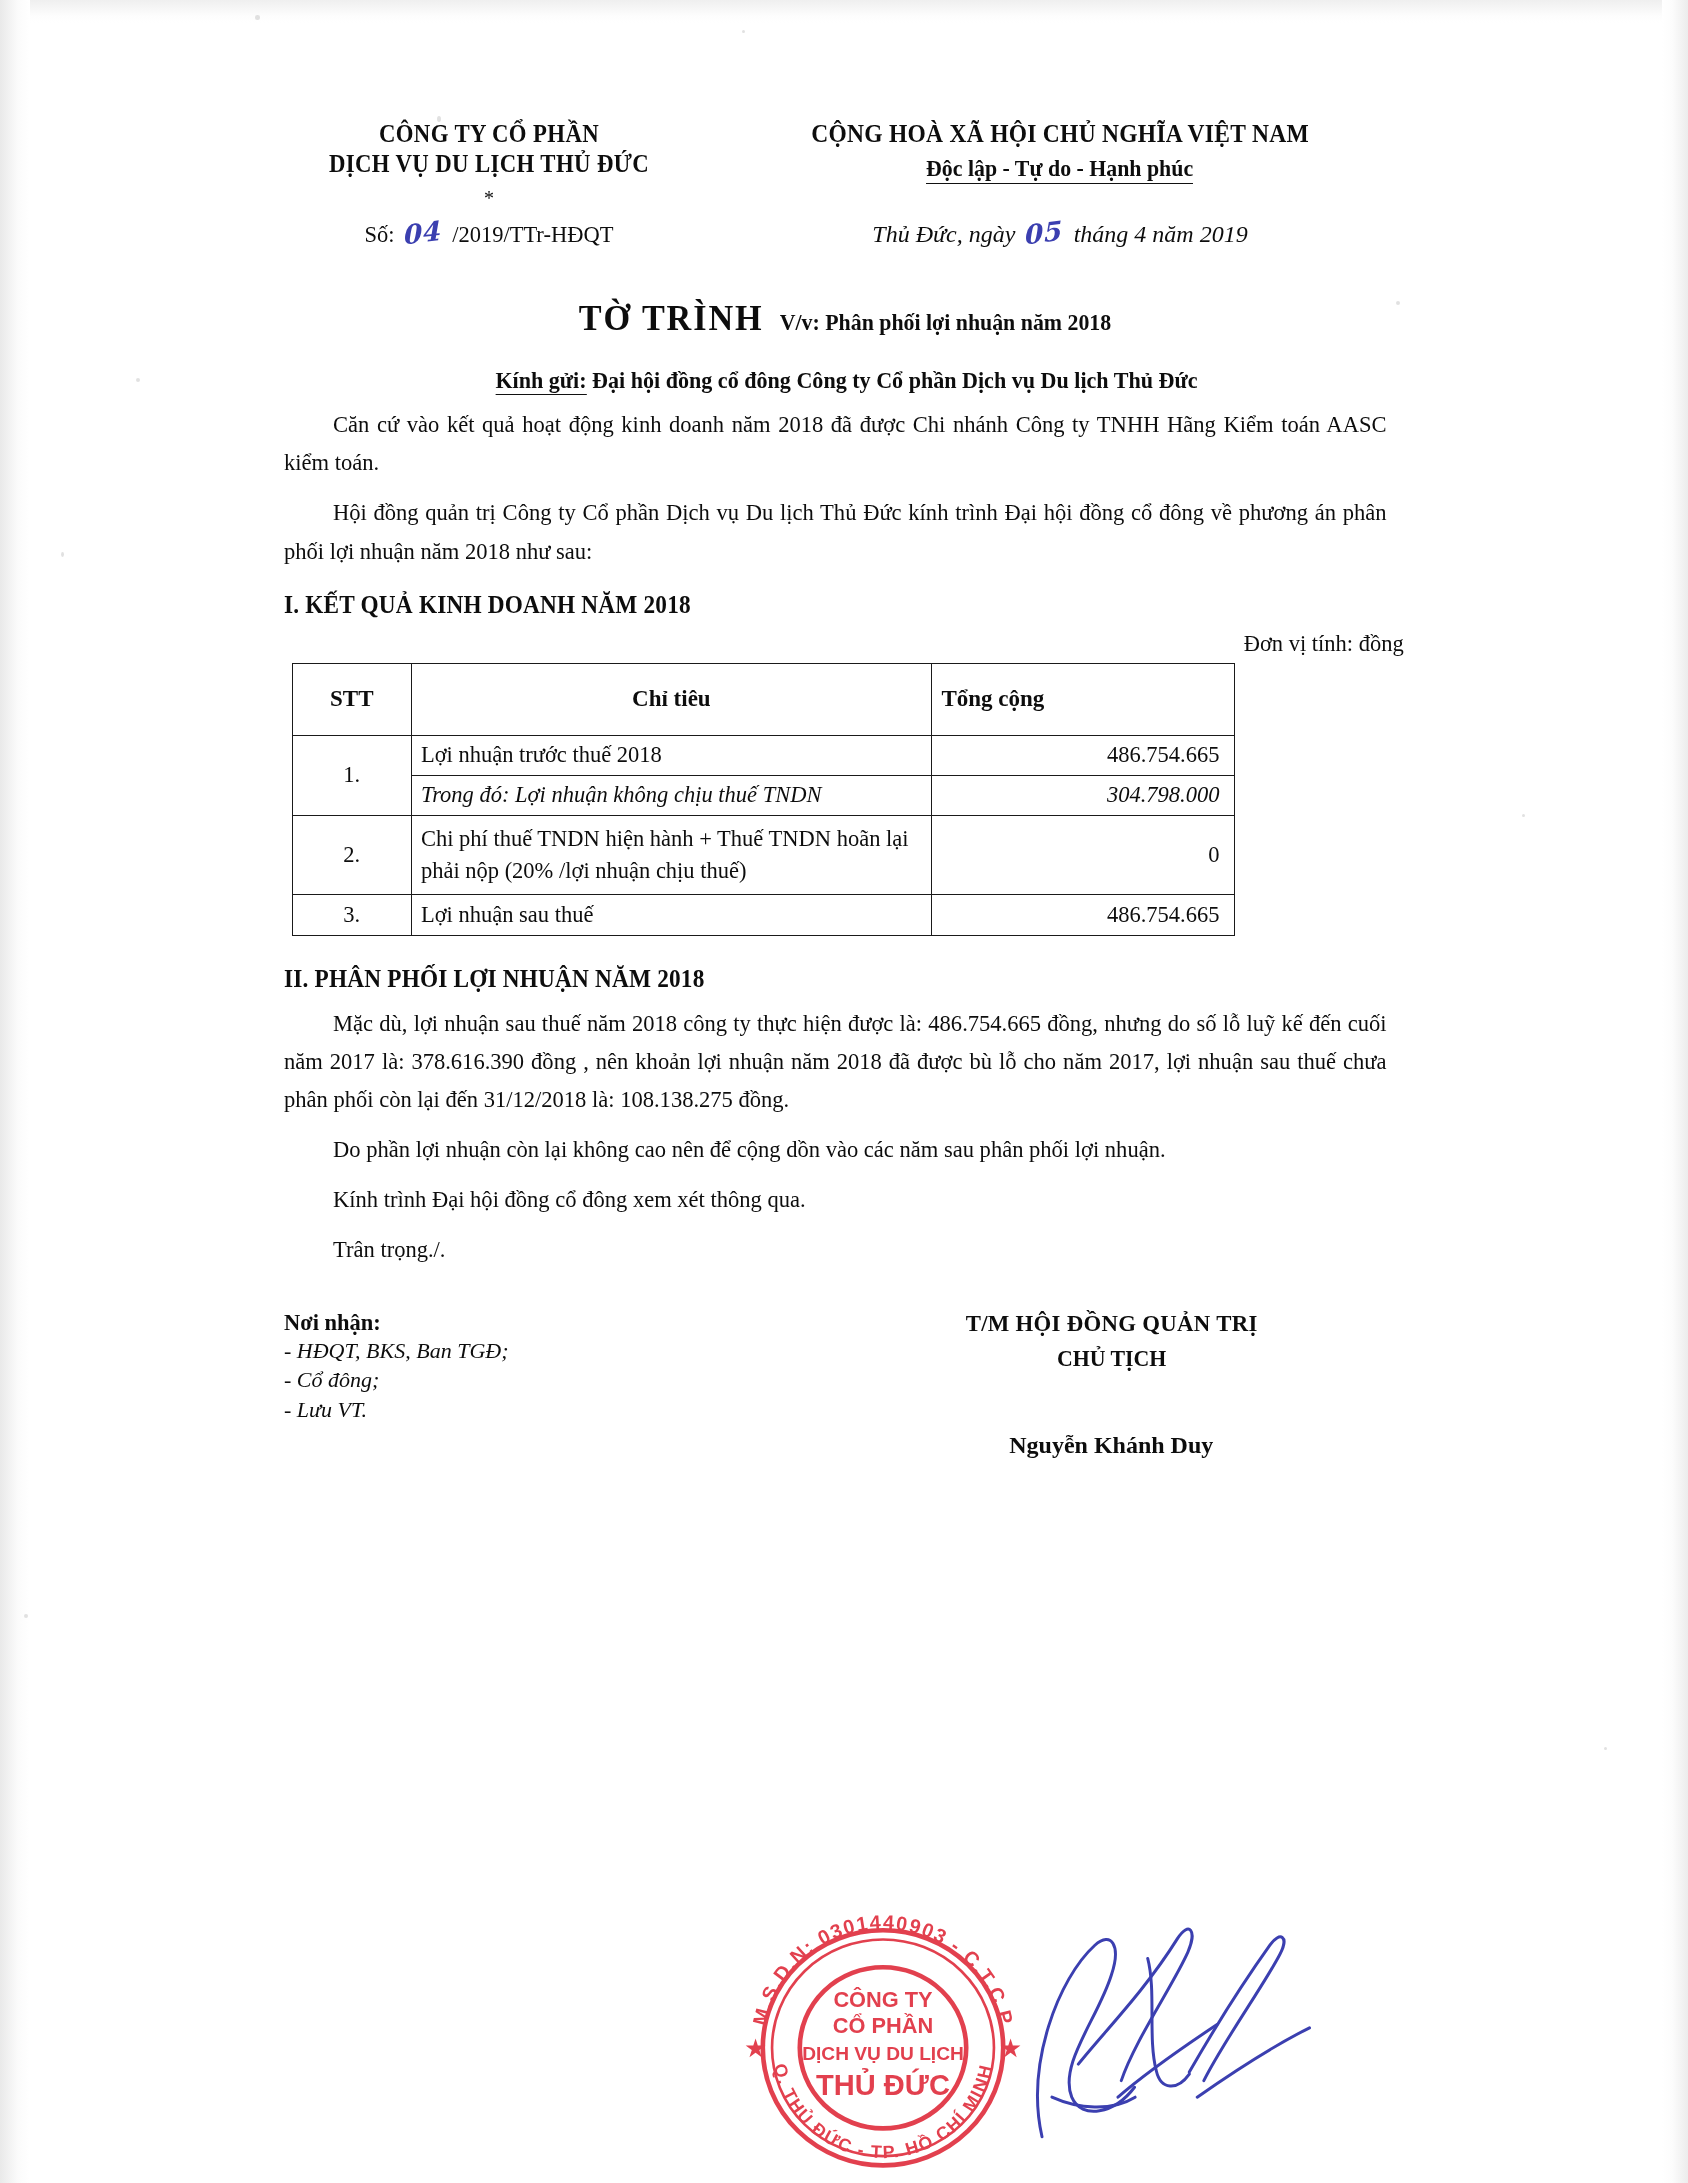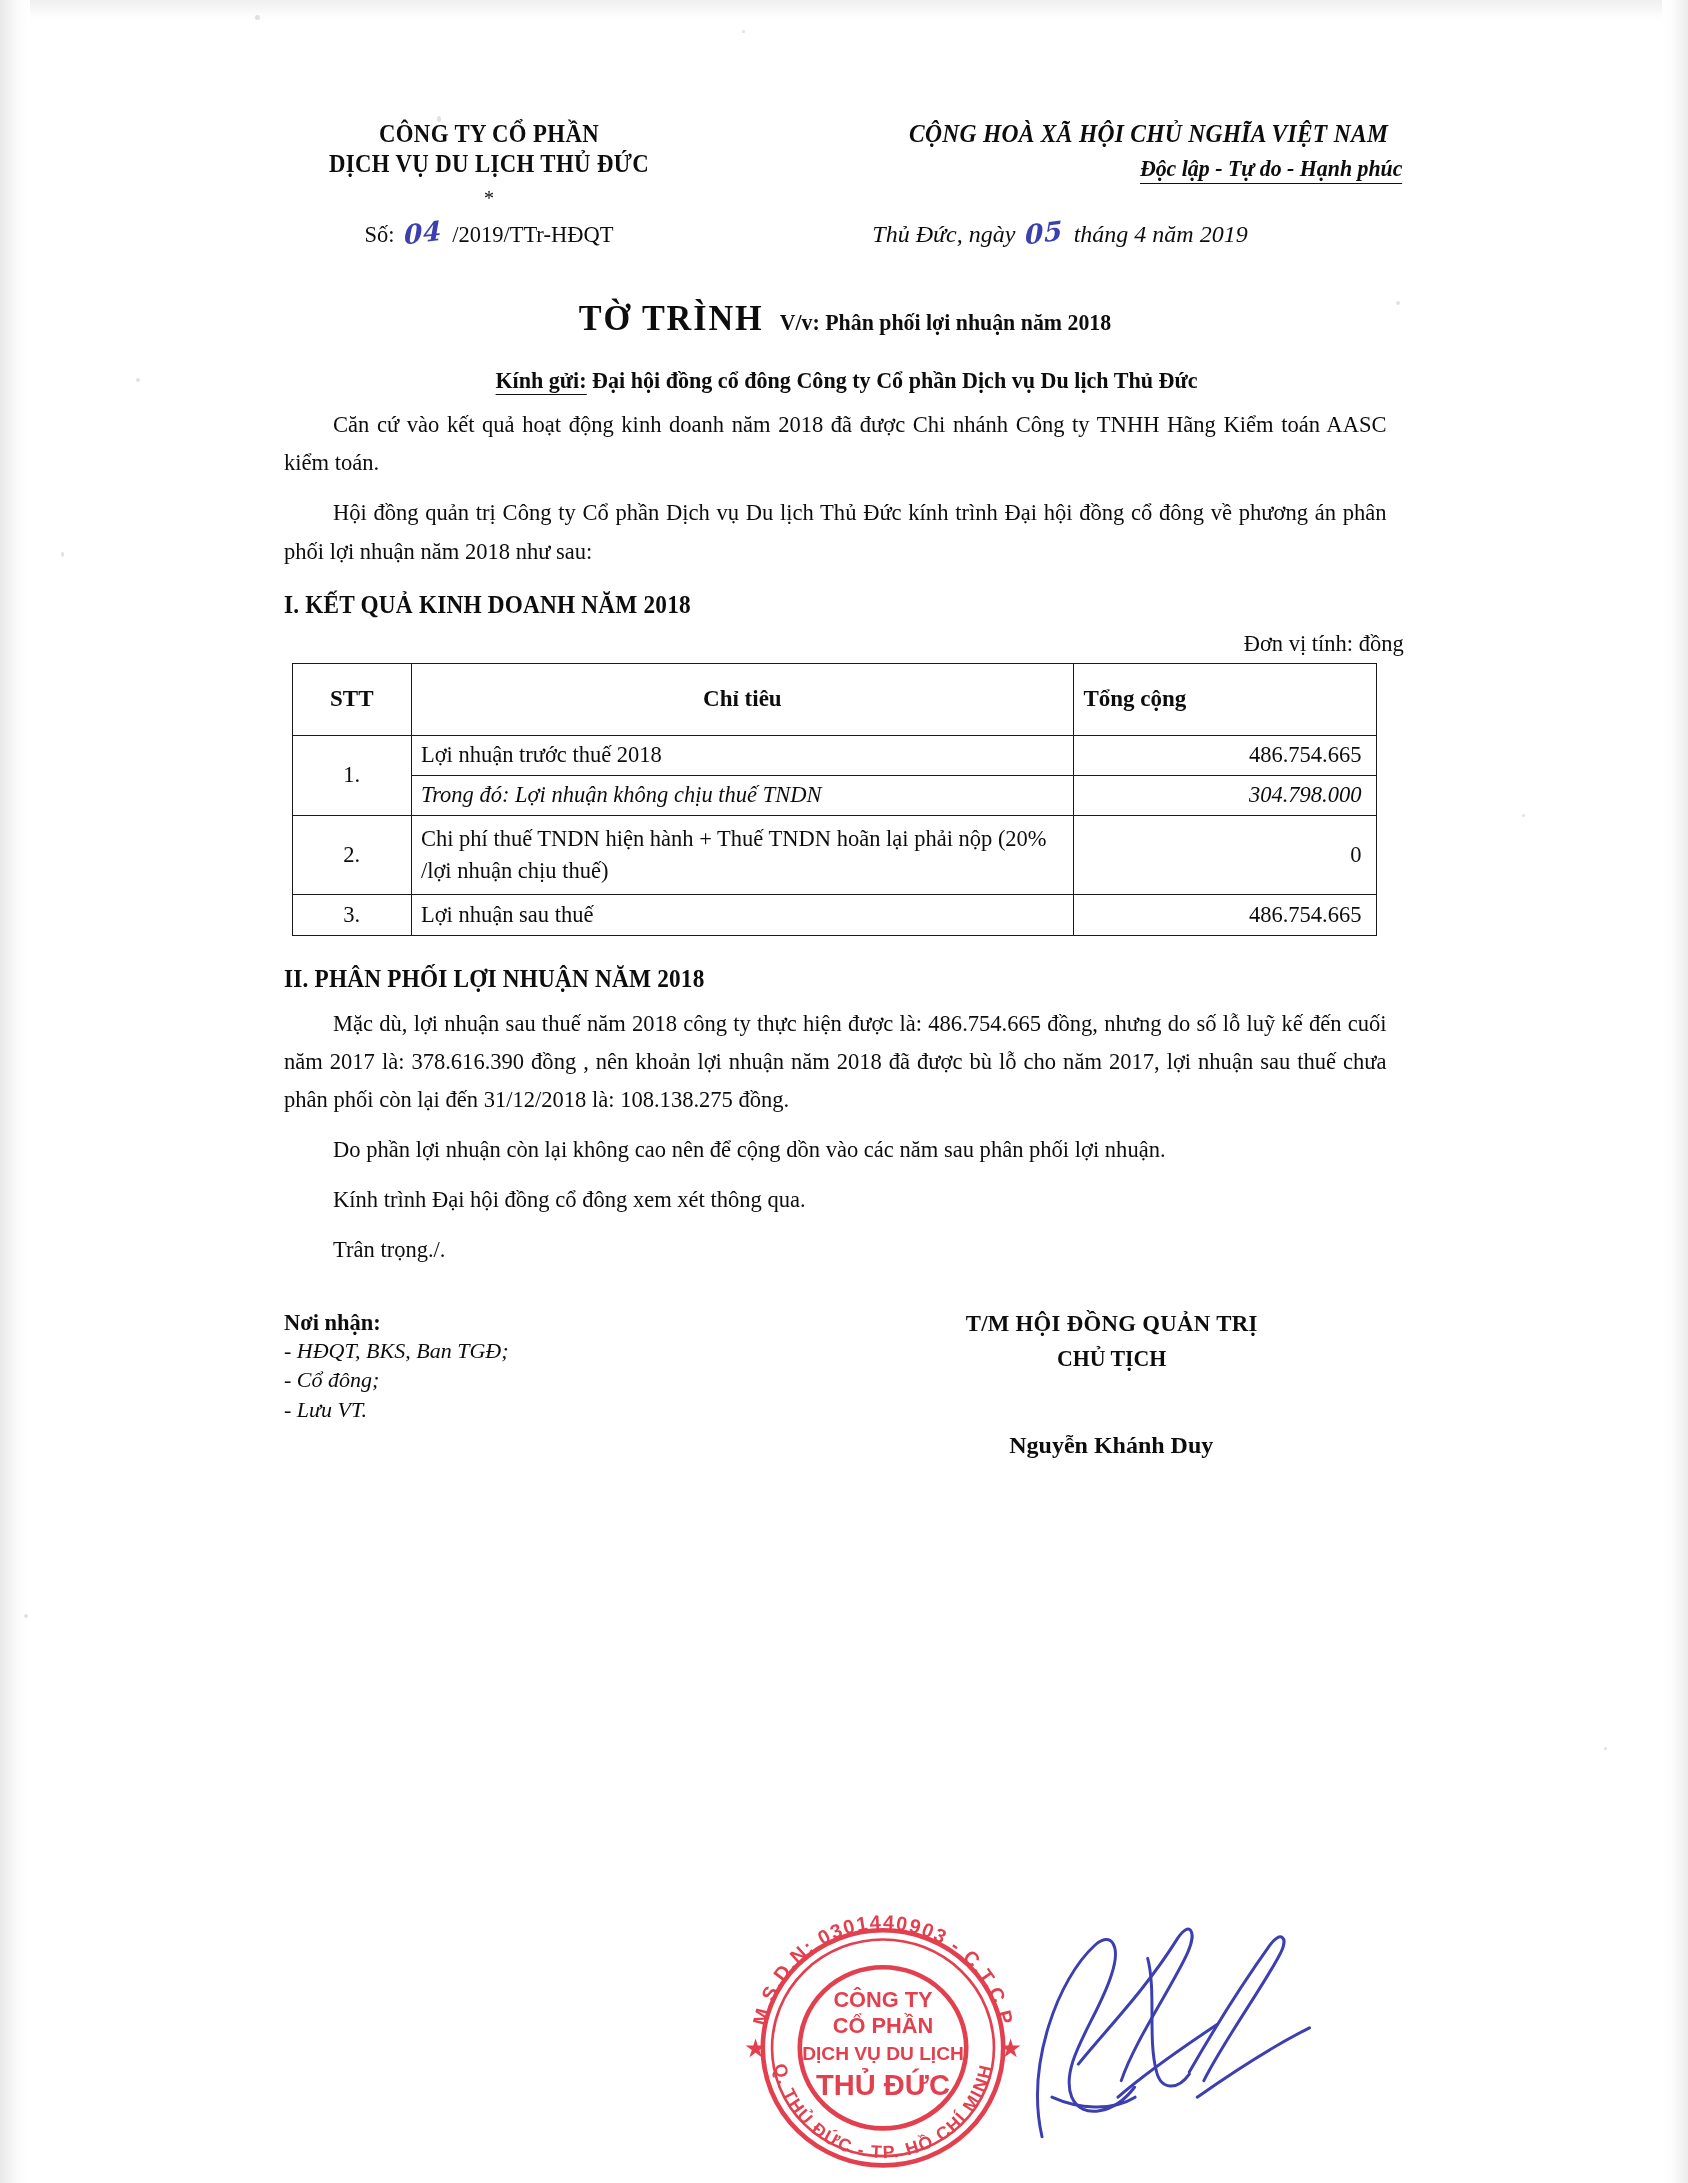--- a/index.html
+++ b/index.html
@@ -39,21 +39,21 @@
   }
 
   
   .header {
     display: flex;
     align-items: flex-start;
     justify-content: flex-start;
     margin-top: 12px;
   }
   .hdr-left { width: 410px; text-align: center; }
-  .hdr-right { flex: 1; text-align: right; padding-left: 17px; font-style: italic; }
+  .hdr-right { flex: 1; text-align: center; padding-left: 17px; }
 
   .org-line {
     font-weight: bold;
     font-size: 24.5px;
     letter-spacing: 0.4px;
     line-height: 1.22;
     transform: scaleX(0.93);
     transform-origin: center;
   }
   .nation-line {
@@ -160,21 +160,21 @@
   .unit-note {
     text-align: right;
     font-size: 22.5px;
     margin-top: 12px;
     padding-right: 5.3px;
   }
 
   
   table.kq {
     border-collapse: collapse;
-    width: 1085px;
+    width: 943px;
     margin: 6.6px 0 0 8px;
     font-size: 22.5px;
     padding-left: 11px;
   }
   table.kq td, table.kq th {
     border: 1.3px solid #1a1a1a;
     padding: 6.6px 9.3px;
     vertical-align: middle;
   }
   table.kq th {

